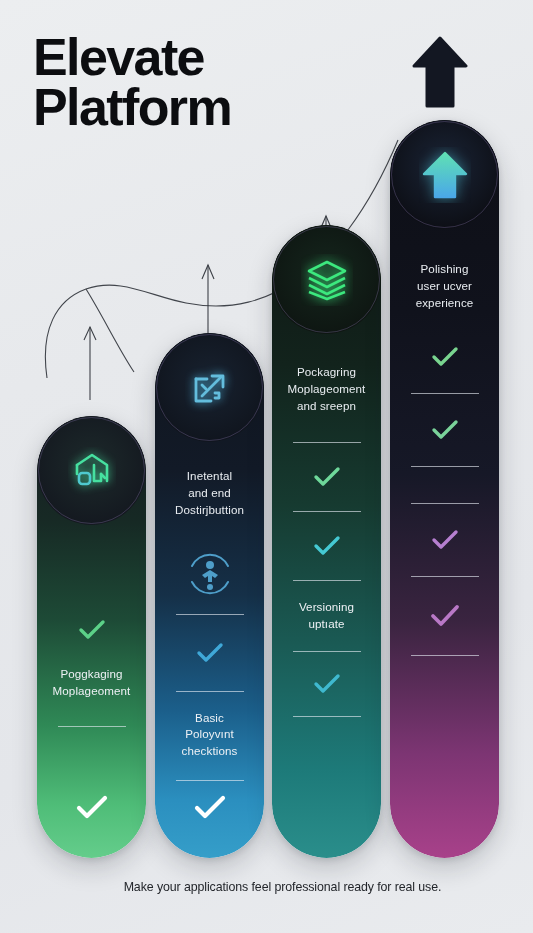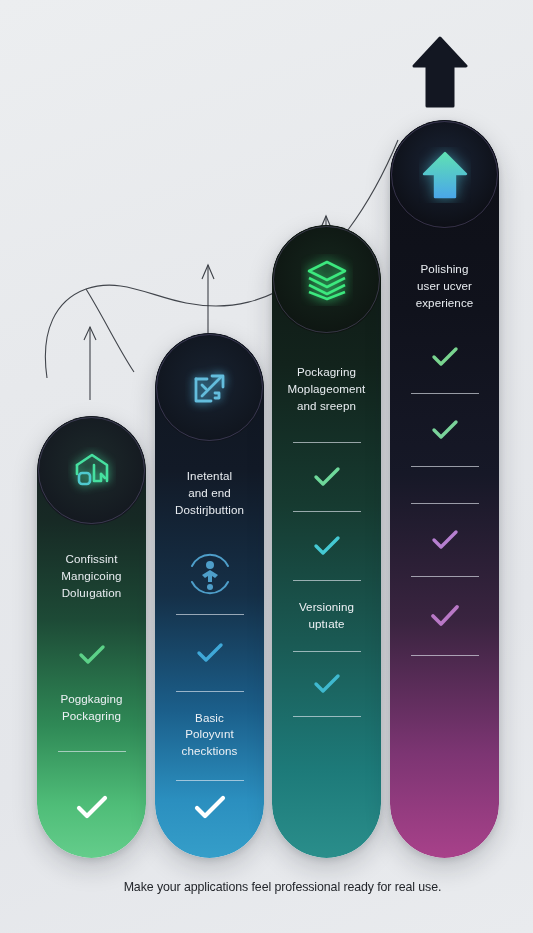--- a/index.html
+++ b/index.html
@@ -161,20 +161,22 @@
     top: 36px;
     z-index: 4;
   }
 </style>
 </head>
 <body>
 
 <div class="poster">
 
   <div class="header">
+    <h1 class="title">Elevate
+Platform</h1>
   </div>
 
   <svg class="flow-layer" width="533" height="933" viewBox="0 0 533 933">
     <g fill="none" stroke="#2b2f36" stroke-width="1.1" opacity="0.88">
       <path d="M 47 378 C 40 330 56 300 86 289 C 120 277 150 296 186 303
                C 232 312 268 300 300 278 C 330 258 368 212 398 140"></path>
       <path d="M 86 289 C 104 318 118 348 134 372"></path>
     </g>
 
     <g stroke="#2b2f36" stroke-width="1.1" fill="none" opacity="0.9">
@@ -202,32 +204,29 @@
             <g fill="none" stroke="#46e0a0" stroke-width="2.6" stroke-linecap="round" stroke-linejoin="round" style="filter:drop-shadow(0 0 5px #46e0a0);">
               <path d="M9 18 L24 8 L39 18 L39 34"></path>
               <path d="M9 18 L9 27"></path>
               <path d="M26 18 L26 34 L33 34 L33 27"></path>
               <path d="M33 27 L37 31"></path>
               <rect x="11" y="26" width="11" height="11" rx="3.2" stroke="#4fc9cf"></rect>
             </g>
           </svg>
         </div>
         <div style="height:26px"></div>
-        <div class="head-label">Confissint
-Mangicoing
-Doluıgation</div>
         <div class="spacer"></div>
         <div class="check">
           <svg width="30" height="24" viewBox="0 0 30 24">
             <path d="M4 12 L11 19 L26 4" fill="none" stroke="#5cd188" stroke-width="3.4" stroke-linecap="round" stroke-linejoin="round"></path>
           </svg>
         </div>
         <div style="height:24px"></div>
         <div class="step-label">Poɡgkaging
-Pockagring</div>
+Moplageoment</div>
         <div style="height:26px"></div>
         <div class="divider"></div>
         <div class="spacer"></div>
         <div class="check">
           <svg width="36" height="28" viewBox="0 0 36 28">
             <path d="M5 14 L13 22 L31 4" fill="none" stroke="#ffffff" stroke-width="4.2" stroke-linecap="round" stroke-linejoin="round"></path>
           </svg>
         </div>
         <div style="height:36px"></div>
       </div>

